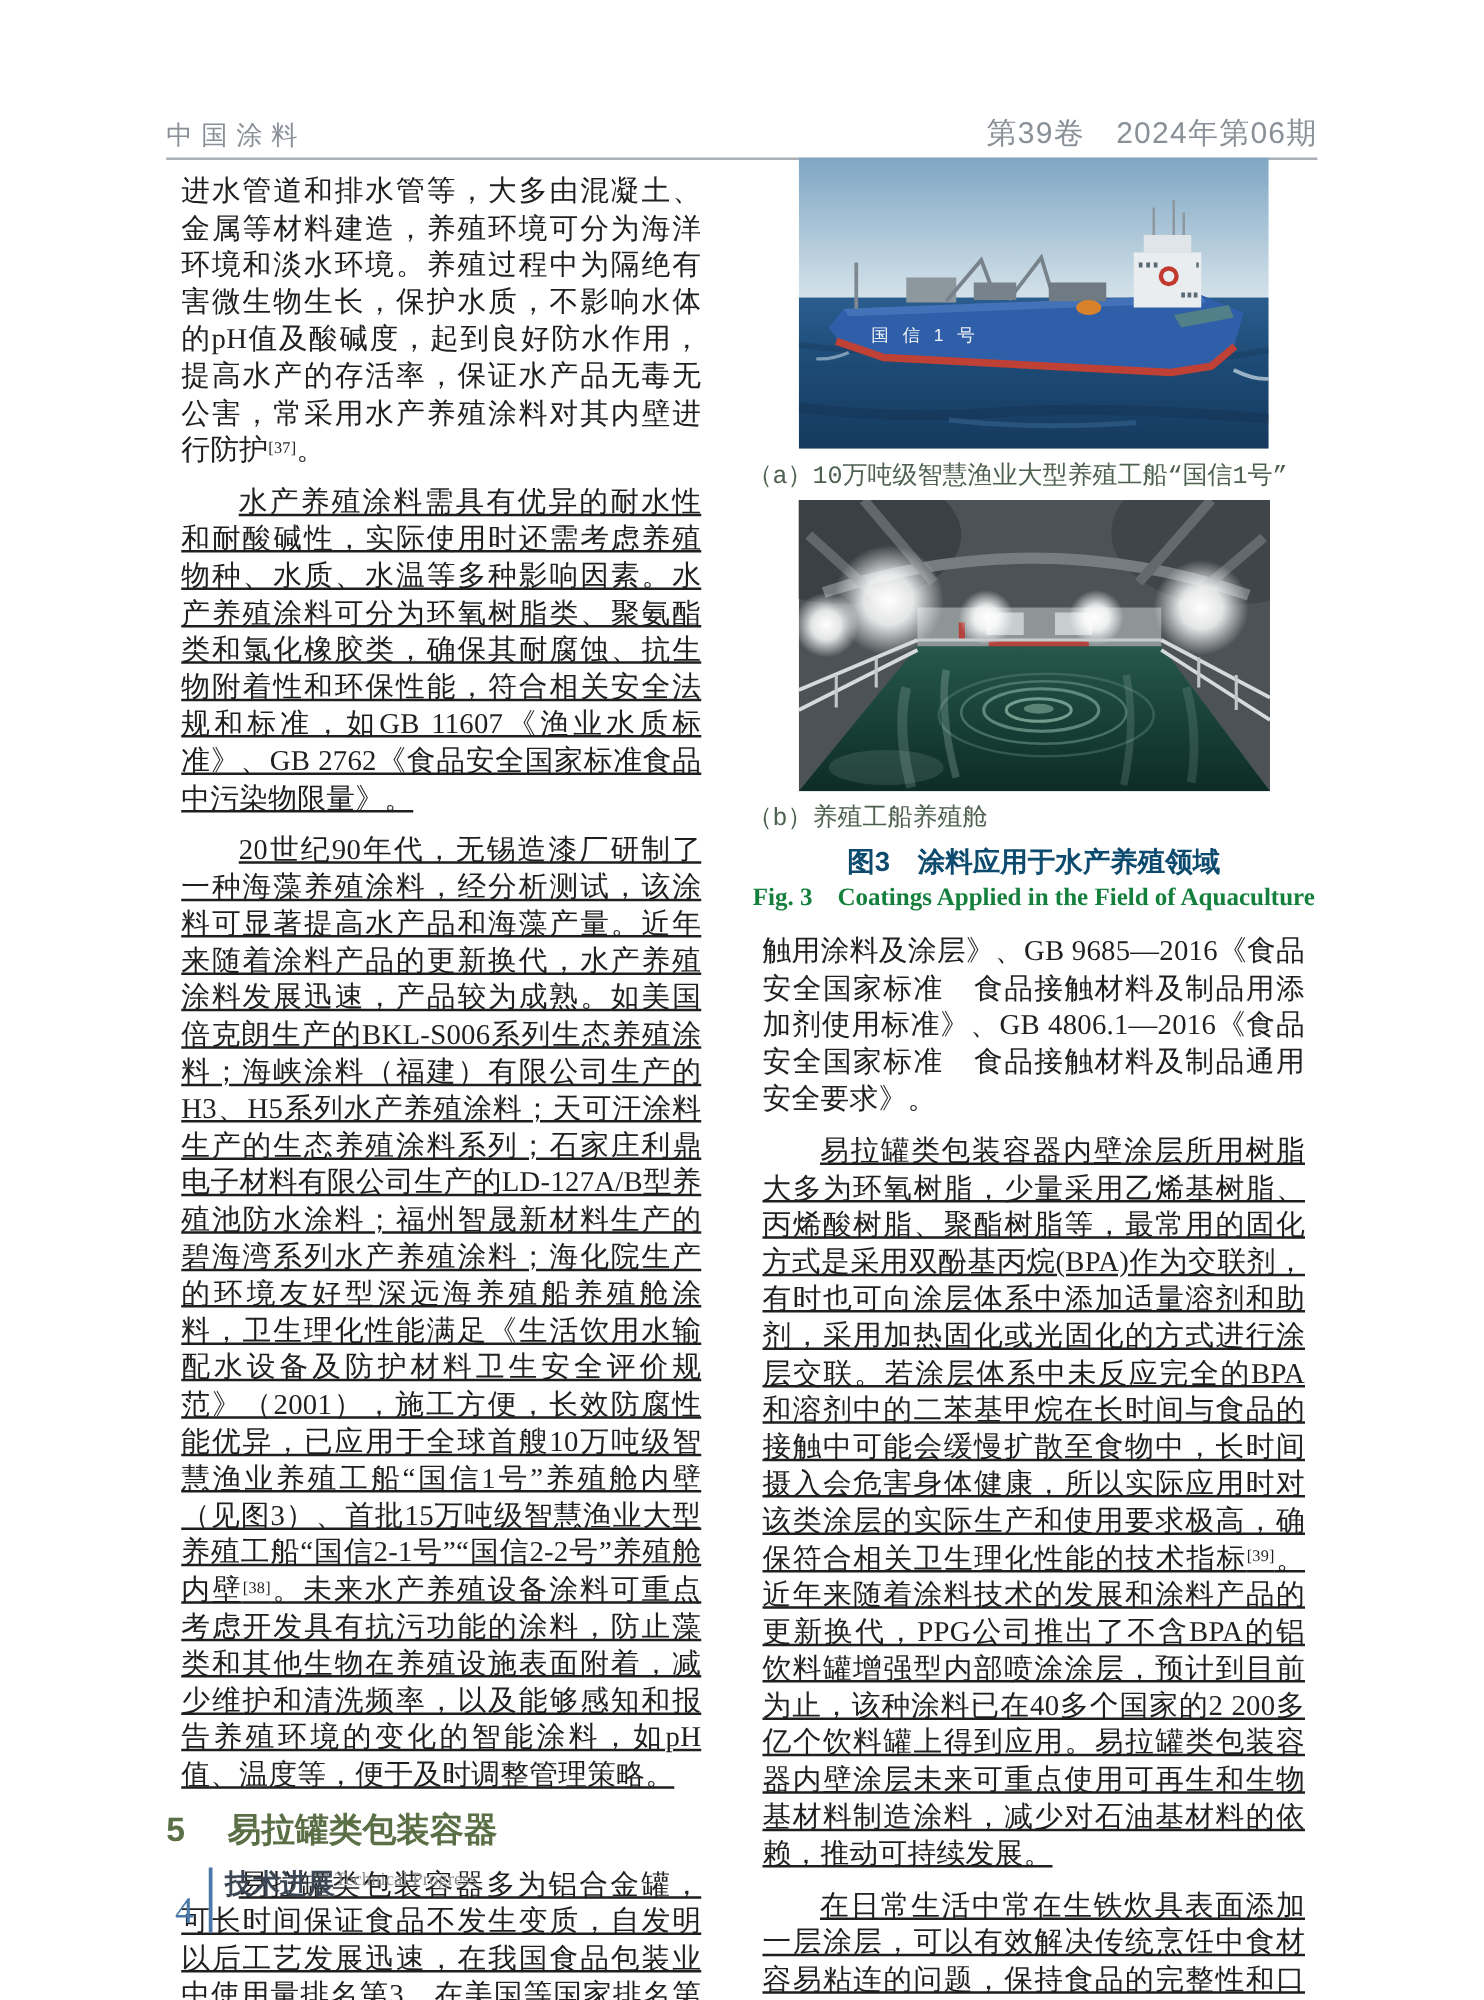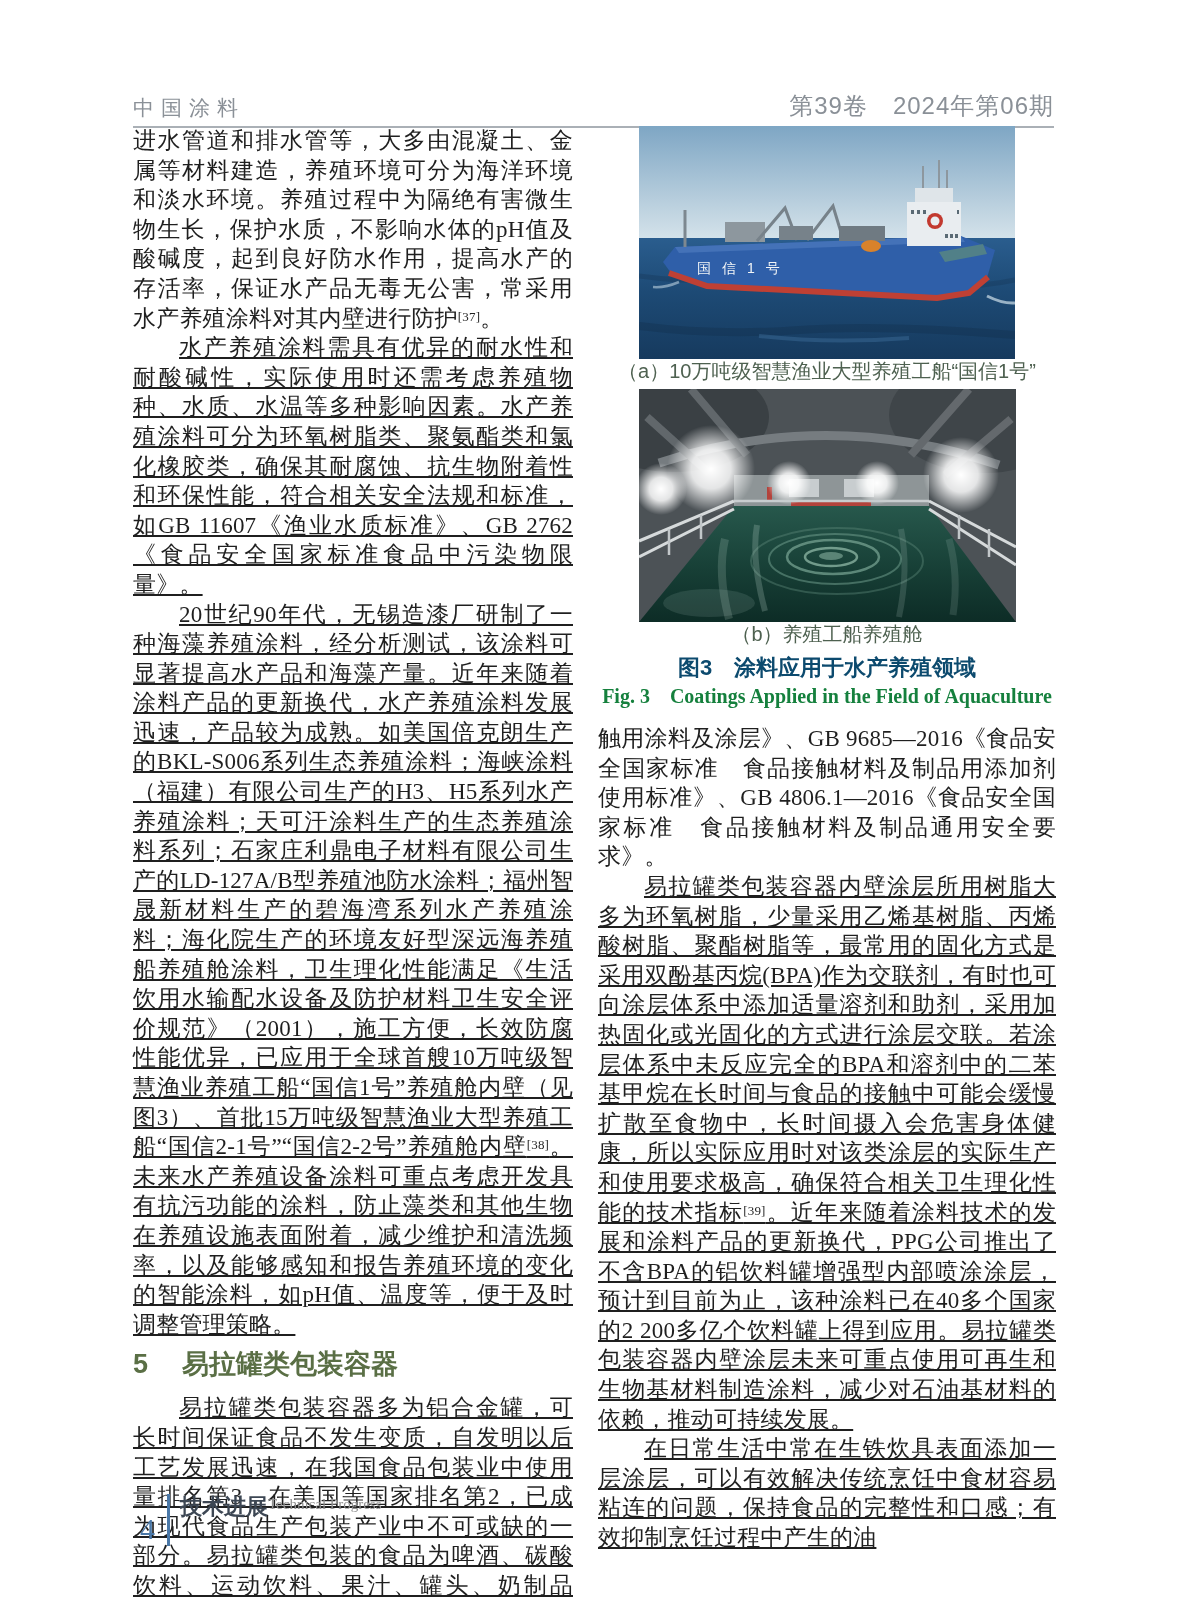--- a/index.html
+++ b/index.html
@@ -16,38 +16,38 @@
     font-family:"Liberation Sans","DejaVu Sans",sans-serif;
     color:var(--header-gray,#8a9097);font-size:21px;
   }
   .header .journal{letter-spacing:7px;}
   .header .issue{font-size:24px;letter-spacing:1px;}
   
   .col{position:absolute;width:452px;}
   .col-left{left:133px;top:126px;width:440px;}
   .col-right{left:598px;top:120px;width:458px;}
   .para{
-    margin:0;font-size:23px;line-height:29.6px;text-align:justify;
+    margin:12px;font-size:23px;line-height:29.6px;text-align:justify;
     letter-spacing:0.2px;
   }
   .para.indent{text-indent:2em;text-decoration:underline;}
   sup{font-size:13px;vertical-align:5px;line-height:0;}
   h2.sec{
     font-family:"Liberation Sans","DejaVu Sans",sans-serif;
     color:var(--heading-green,#5a6f45);
     font-size:27px;font-weight:bold;margin:8px 0 12px 0;line-height:34px;
   }
   h2.sec .sec-num{margin-right:34px;}
   
   .figure{width:458px;}
   .photo{display:block;margin:6px auto 0 auto;}
   .cap{
-    text-align:center;color:var(--caption-green,#4e6150);
-    font-size:20px;line-height:24px;margin:0 0 0 0;
-    font-family:Liberation Sans, sans-serif;
+    color:var(--caption-green,#4e6150);
+    font-size:20px;line-height:24px;margin:11px 0 0 0;
+    font-family:Liberation Mono, monospace;
   }
   .cap-cn{
     text-align:center;font-weight:bold;color:#0c4a6e;
     font-family:"Liberation Sans","DejaVu Sans",sans-serif;
     font-size:22px;line-height:28px;margin:8px 0 0 0;
   }
   .cap-en{
     text-align:center;font-weight:bold;color:#15803d;
     font-family:"Liberation Serif","DejaVu Serif",serif;
     font-size:20px;line-height:28px;margin:0 0 14px 0;

